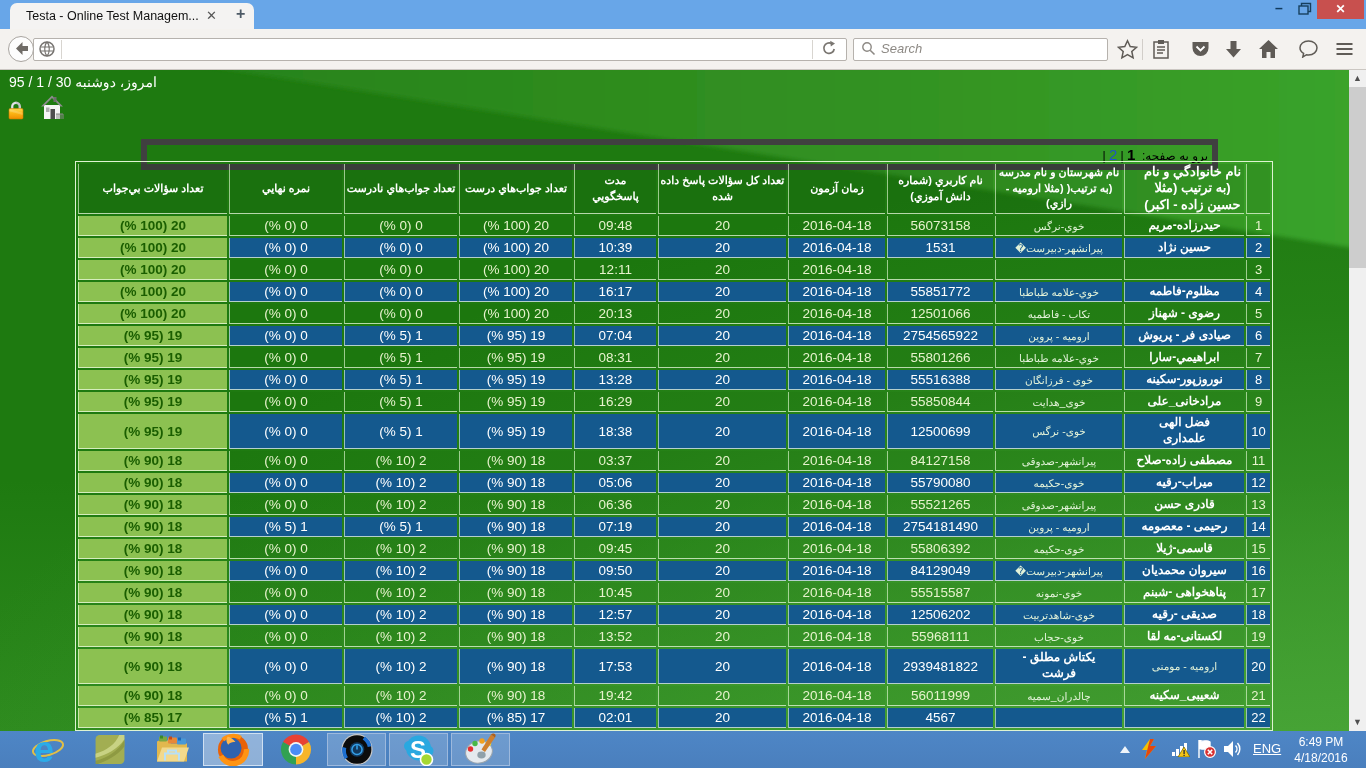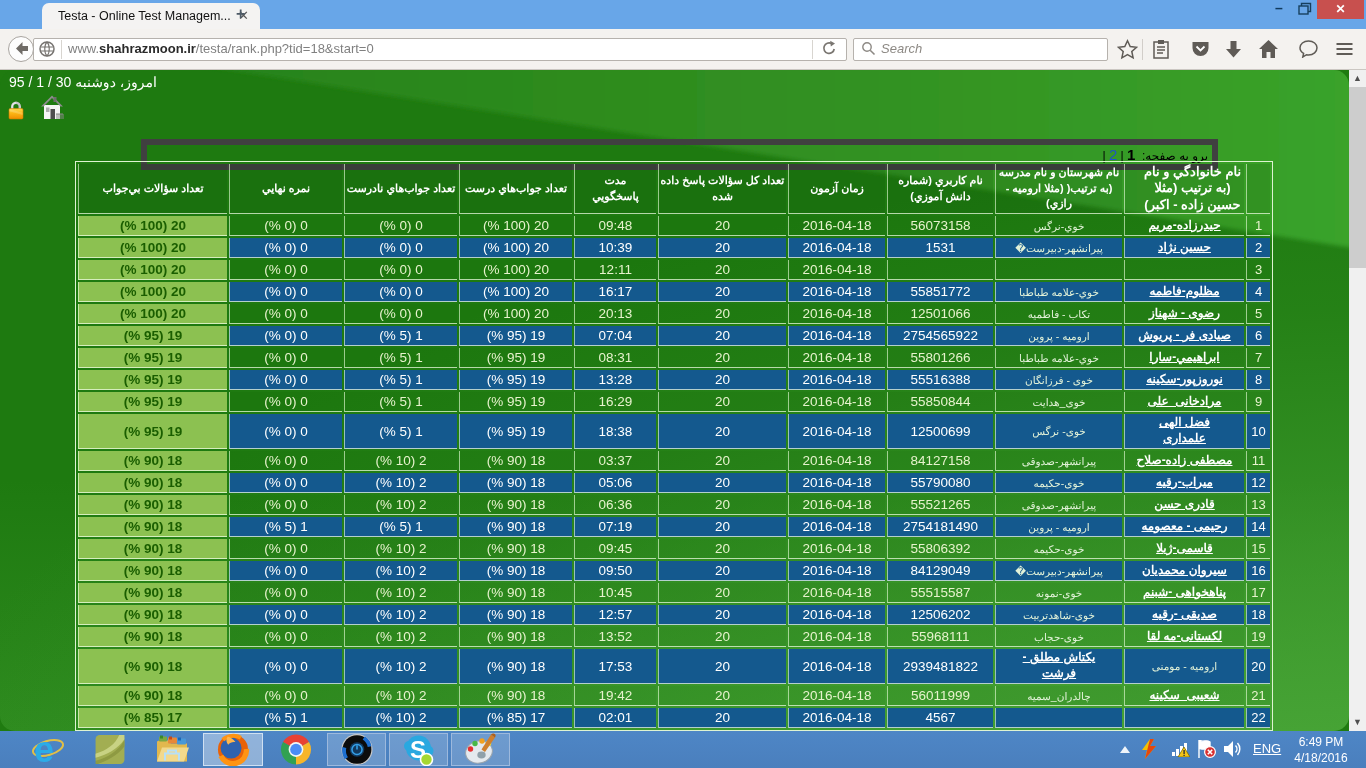--- a/index.html
+++ b/index.html
@@ -1,58 +1,58 @@
 <!DOCTYPE html>
 <html><head><meta charset="utf-8">
 <style>
 html,body{margin:0;padding:0;width:1366px;height:768px;overflow:hidden;
  font-family:"Liberation Sans",sans-serif;}
 #stage{position:absolute;left:0;top:0;width:1366px;height:768px;background:#1f7b10;}
 
 #titlebar{position:absolute;left:0;top:0;width:1366px;height:29px;background:#68a6e8;}
-#tab{position:absolute;left:10px;top:3px;width:218px;height:26px;background:#f4f3f2;
- border-radius:7px 7px 0 0;margin-left:32px;}
+#tab{position:absolute;left:10px;top:3px;width:244px;height:26px;background:#f4f3f2;
+ border-radius:7px 7px 0 0;}
 #tab .t{position:absolute;left:16px;top:6px;font-size:12.5px;color:#111;white-space:nowrap;}
 #tab .x{position:absolute;left:196px;top:5px;font-size:13px;color:#555;}
 #newtab{position:absolute;left:236px;top:5px;font-size:16px;color:#4d5a66;font-weight:bold;}
 #wmin{position:absolute;left:1268px;top:0px;width:22px;height:19px;color:#103a5e;font-weight:bold;font-size:14px;text-align:center;}
 #wres{position:absolute;left:1292px;top:0px;width:22px;height:19px;}
 #wclose{position:absolute;left:1317px;top:0;width:47px;height:19px;background:#c8504e;color:#fff;
  text-align:center;font-size:12px;line-height:19px;font-weight:bold;}
 
 #navbar{position:absolute;left:0;top:29px;width:1366px;height:41px;background:#f4f2ef;
  border-bottom:1px solid #cbc7c2;box-sizing:border-box;}
 .field{position:absolute;top:9px;height:23px;background:#fff;border:1px solid #b6b2ad;box-sizing:border-box;border-radius:2px;}
 #backbtn{position:absolute;left:8px;top:36px;width:26px;height:26px;border-radius:14px;background:#fdfdfd;border:1px solid #a9a5a0;box-sizing:border-box;z-index:3;}
 #urlbar{left:33px;width:814px;}
 #searchbar{left:853px;width:255px;}
 .nvtxt{position:absolute;top:3px;font-size:13px;white-space:nowrap;}
 .gray{color:#808080;} .dark{color:#2b2b2b;}
 .navico{position:absolute;top:33px;z-index:4;}
 
-#content{position:absolute;left:0;top:70px;width:1349px;height:661px;overflow:hidden;border-radius:15px;}
+#content{position:absolute;left:0;top:70px;width:1349px;height:661px;overflow:hidden;}
 #bgsvg{position:absolute;left:0;top:0;}
 #datetxt{position:absolute;left:9px;top:4px;color:#fff;font-size:14px;direction:rtl;text-align:left;white-space:nowrap;}
 #pgbox{position:absolute;left:141px;top:69px;width:1057px;height:19px;border:6px solid #404040;
  direction:rtl;color:#000;font-size:12px;line-height:19px;padding-left:4px;padding-right:4px;}
 #pgbox b{font-size:15px;} #pgbox a{color:#2053c5;text-decoration:underline;font-size:15px;}
 
 #tbl{position:absolute;left:75px;top:91px;width:1198px;box-sizing:border-box;
  border:1px solid #def3d2;padding:2px;direction:rtl;display:grid;
  grid-template-columns:24px 120px 127px 106px 97px 128px 82px 113px 113px 113px 149px;
  grid-template-rows:50px repeat(9,20px) 35px repeat(9,20px) 35px 20px 20px;gap:2px;}
 #tbl>div{box-sizing:border-box;border-left:1px solid rgba(235,255,220,0.62);border-bottom:1px solid rgba(242,255,230,0.72);
  color:#fff;display:flex;align-items:center;justify-content:center;text-align:center;overflow:hidden;}
 #tbl .hd{background:rgba(0,40,0,0.10);font-weight:bold;font-size:11px;line-height:1.45;white-space:nowrap;}
 #tbl .hb{font-size:13px;line-height:1.28;padding-left:16px;}
 #tbl .hs{font-size:11px;}
 #tbl .blue{background:#14598e;}
 #tbl .grn{background:rgba(10,80,0,0.07);}
 #tbl .score{background:#8cc151;color:#1a5e00;font-weight:bold;font-size:16px;}
-#tbl .name{font-weight:bold;font-size:12px;line-height:1.3;text-decoration:underline;}
+#tbl .name{font-weight:bold;font-size:12px;line-height:1.3;}
 #tbl .school{font-size:10.5px;color:#e2f2d8;}
 #tbl .num{font-size:13px;}
 #tbl .lat{direction:ltr;font-size:13.5px;}
 #tbl .grn.lat,#tbl .grn.num{color:#e7f3cd;}
 
 #sbar{position:absolute;left:1349px;top:70px;width:17px;height:661px;background:#f0f0f0;}
 #sthumb{position:absolute;left:0;top:17px;width:17px;height:181px;background:#cdcdcd;}
 .sarr{position:absolute;left:0;width:17px;height:17px;color:#505050;font-size:9px;text-align:center;line-height:17px;}
 
 #taskbar{position:absolute;left:0;top:731px;width:1366px;height:37px;
@@ -86,21 +86,20 @@
 </div>
 <div id="backbtn"></div>
 <svg class="navico" style="left:13px;top:40px;z-index:5" width="17" height="17" viewBox="0 0 17 17">
  <path d="M9.5 2 L3 8.5 L9.5 15 L9.5 11 L15 11 L15 6 L9.5 6 Z" fill="#6f6b66"></path>
     </svg>
 <svg class="navico" style="left:39px;top:41px" width="16" height="16" viewBox="0 0 16 16">
  <circle cx="8" cy="8" r="7" fill="none" stroke="#777471" stroke-width="1.5"></circle>
  <path d="M1.5 6 H14.5 M1.5 10 H14.5 M8 1 C5 4,5 12,8 15 M8 1 C11 4,11 12,8 15" fill="none" stroke="#777471" stroke-width="1.1"></path>
     </svg>
 <div style="position:absolute;left:61px;top:40px;width:1px;height:19px;background:#d8d5d0;"></div>
-<span class="nvtxt" style="left:68px;top:41px"><span class="gray">www.</span><span class="dark" style="font-weight:bold">shahrazmoon.ir</span><span class="gray">/testa/rank.php?tid=18&amp;start=0</span></span>
 <div style="position:absolute;left:812px;top:40px;width:1px;height:19px;background:#d8d5d0;"></div>
 <svg class="navico" style="left:821px;top:40px" width="16" height="16" viewBox="0 0 16 16">
  <path d="M13.2 9 A5.2 5.2 0 1 1 10.5 3.6" fill="none" stroke="#7a7671" stroke-width="1.7"></path>
  <path d="M9.2 0.8 L14 3.4 L9.8 6.4 Z" fill="#7a7671"></path>
     </svg>
 <svg class="navico" style="left:861px;top:41px" width="15" height="15" viewBox="0 0 15 15">
  <circle cx="6" cy="6" r="4.2" fill="none" stroke="#8d8984" stroke-width="1.4"></circle>
  <path d="M9.2 9.2 L13.5 13.5" stroke="#8d8984" stroke-width="1.6"></path>
     </svg>
 <span class="nvtxt" style="left:881px;top:41px;font-style:italic;color:#8d8984;">Search</span>

